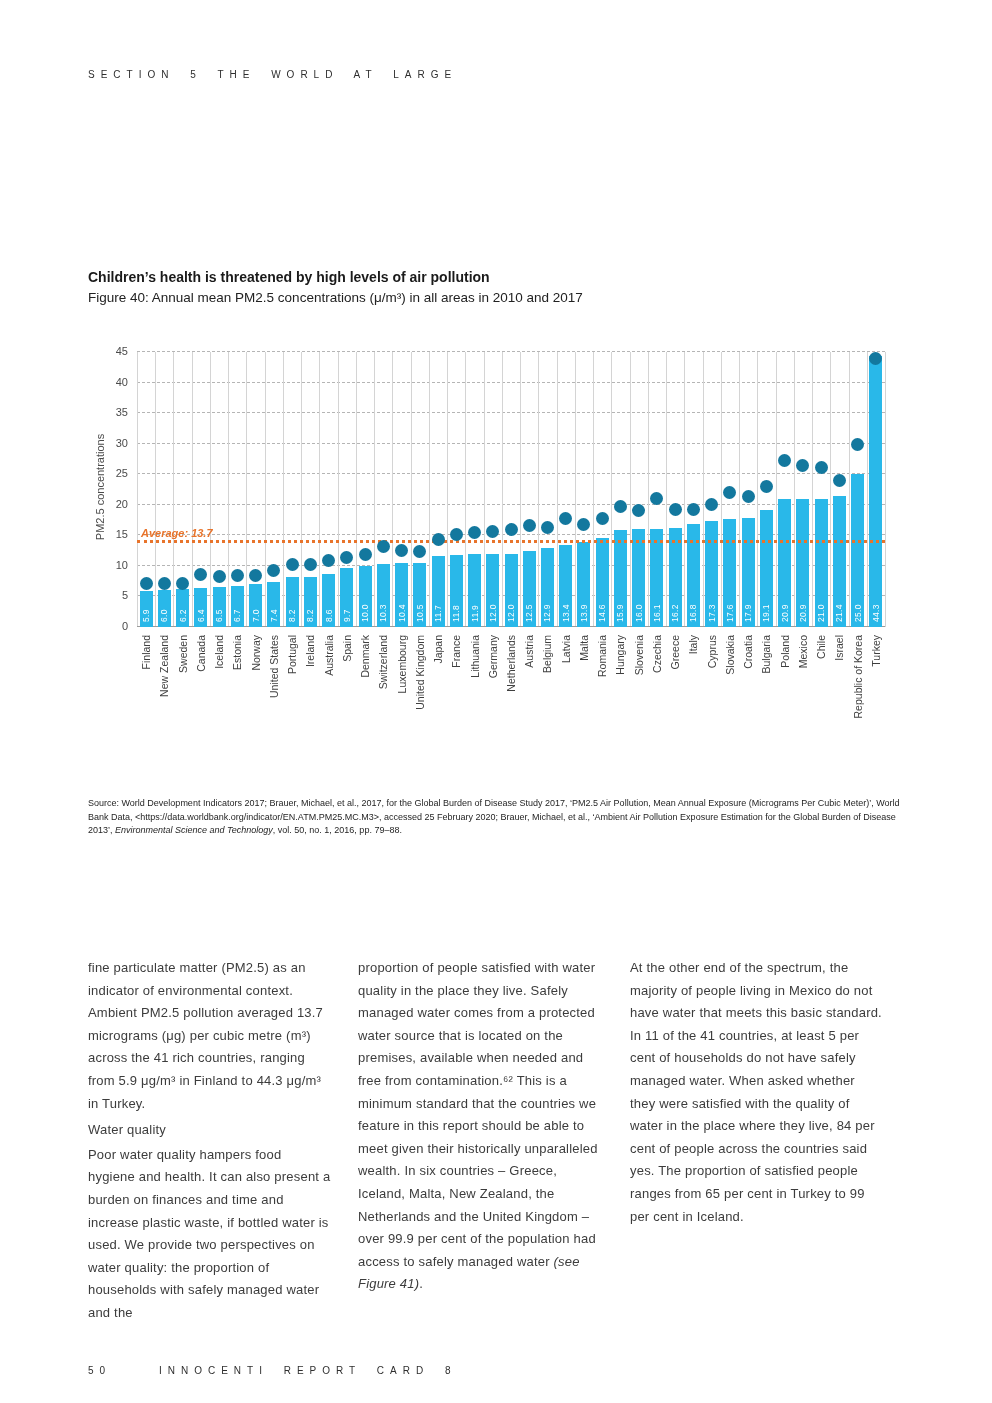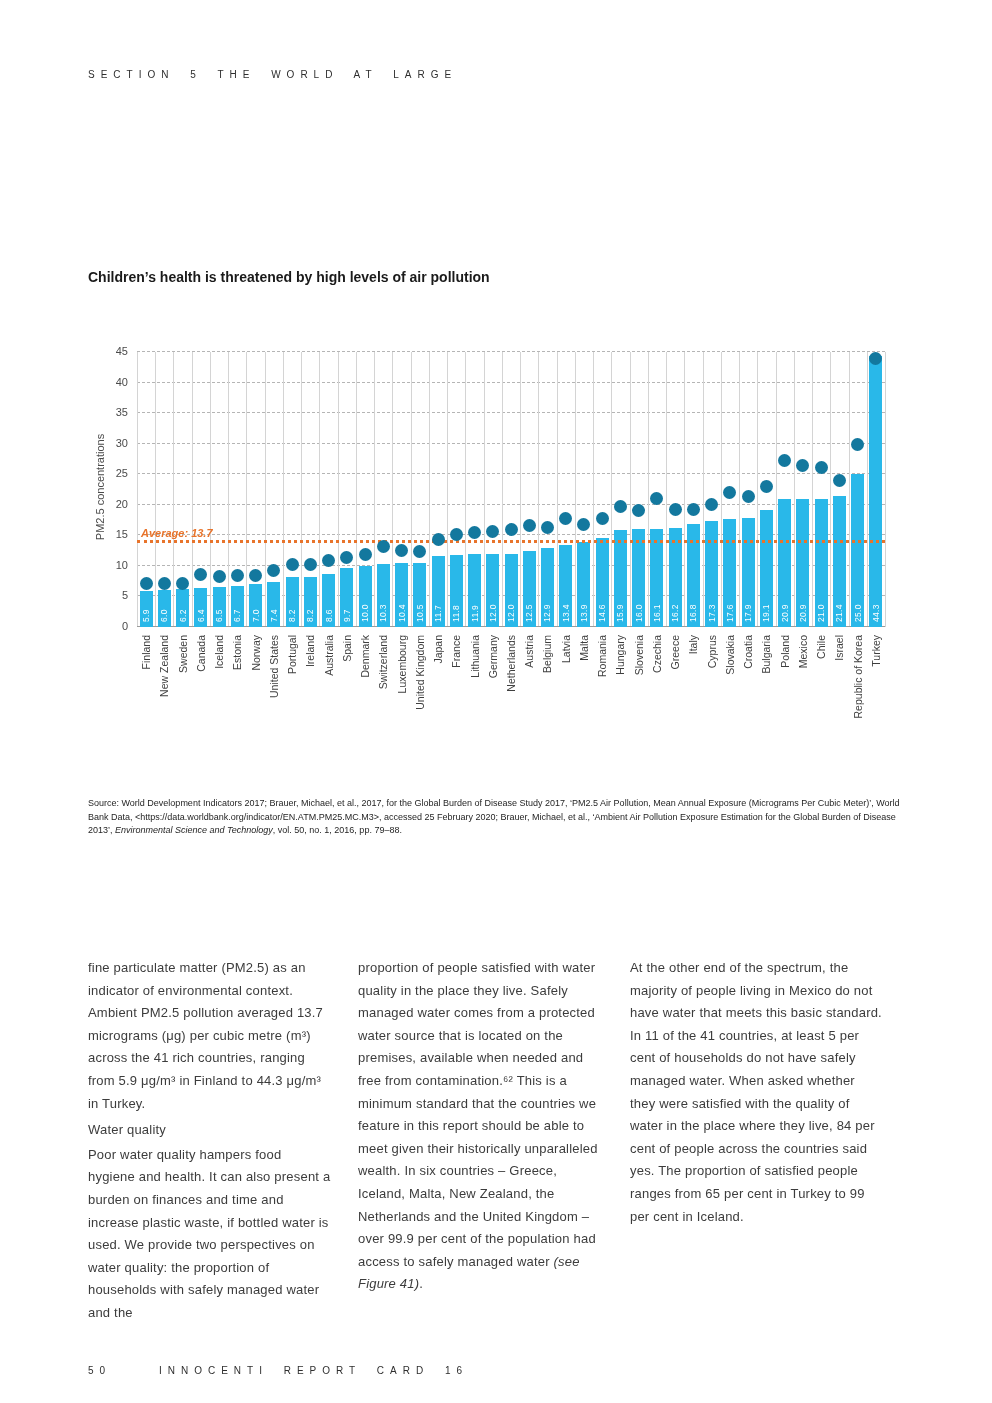--- a/index.html
+++ b/index.html
@@ -42,20 +42,21 @@
   .footer .rpt{margin-left:32px;}
 </style>
 </head>
 <body>
 
 <div class="page">
 
   <div class="section-header tracked">SECTION 5 THE WORLD AT LARGE</div>
 
   <div class="fig-title">Children’s health is threatened by high levels of air pollution</div>
+  <div class="fig-subtitle">Figure 40: Annual mean PM2.5 concentrations (μ/m³) in all areas in 2010 and 2017</div>
 
   <div class="ylabel-wrap">PM2.5 concentrations</div>
   <div id="yticks">
       <div class="ytick" style="top: 268px;">0</div>
       <div class="ytick" style="top: 237.4px;">5</div>
       <div class="ytick" style="top: 206.9px;">10</div>
       <div class="ytick" style="top: 176.3px;">15</div>
       <div class="ytick" style="top: 145.8px;">20</div>
       <div class="ytick" style="top: 115.2px;">25</div>
       <div class="ytick" style="top: 84.7px;">30</div>
@@ -298,16 +299,16 @@
   </div>
   <div class="col" id="col2">
     <p><span>proportion of people satisfied with water quality in the place they live. Safely managed water comes from a protected water source that is located on the premises, available when needed and free from contamination.⁶² This is a minimum standard that the countries we feature in this report should be able to meet given their historically unparalleled wealth. In six countries – Greece, Iceland, Malta, New Zealand, the Netherlands and the United Kingdom – over 99.9 per cent of the population had access to safely managed water </span><span class="it">(see Figure 41)</span><span>.</span></p>
   </div>
   <div class="col" id="col3">
     <p>At the other end of the spectrum, the majority of people living in Mexico do not have water that meets this basic standard. In 11 of the 41 countries, at least 5 per cent of households do not have safely managed water. When asked whether they were satisfied with the quality of water in the place where they live, 84 per cent of people across the countries said yes. The proportion of satisfied people ranges from 65 per cent in Turkey to 99 per cent in Iceland.</p>
   </div>
 
   <div class="footer tracked">
     <span>50</span>
-    <span class="rpt">INNOCENTI REPORT CARD 16</span>
+    <span class="rpt">INNOCENTI REPORT CARD 8</span>
   </div>
 
 </div>
 
 </body></html>

